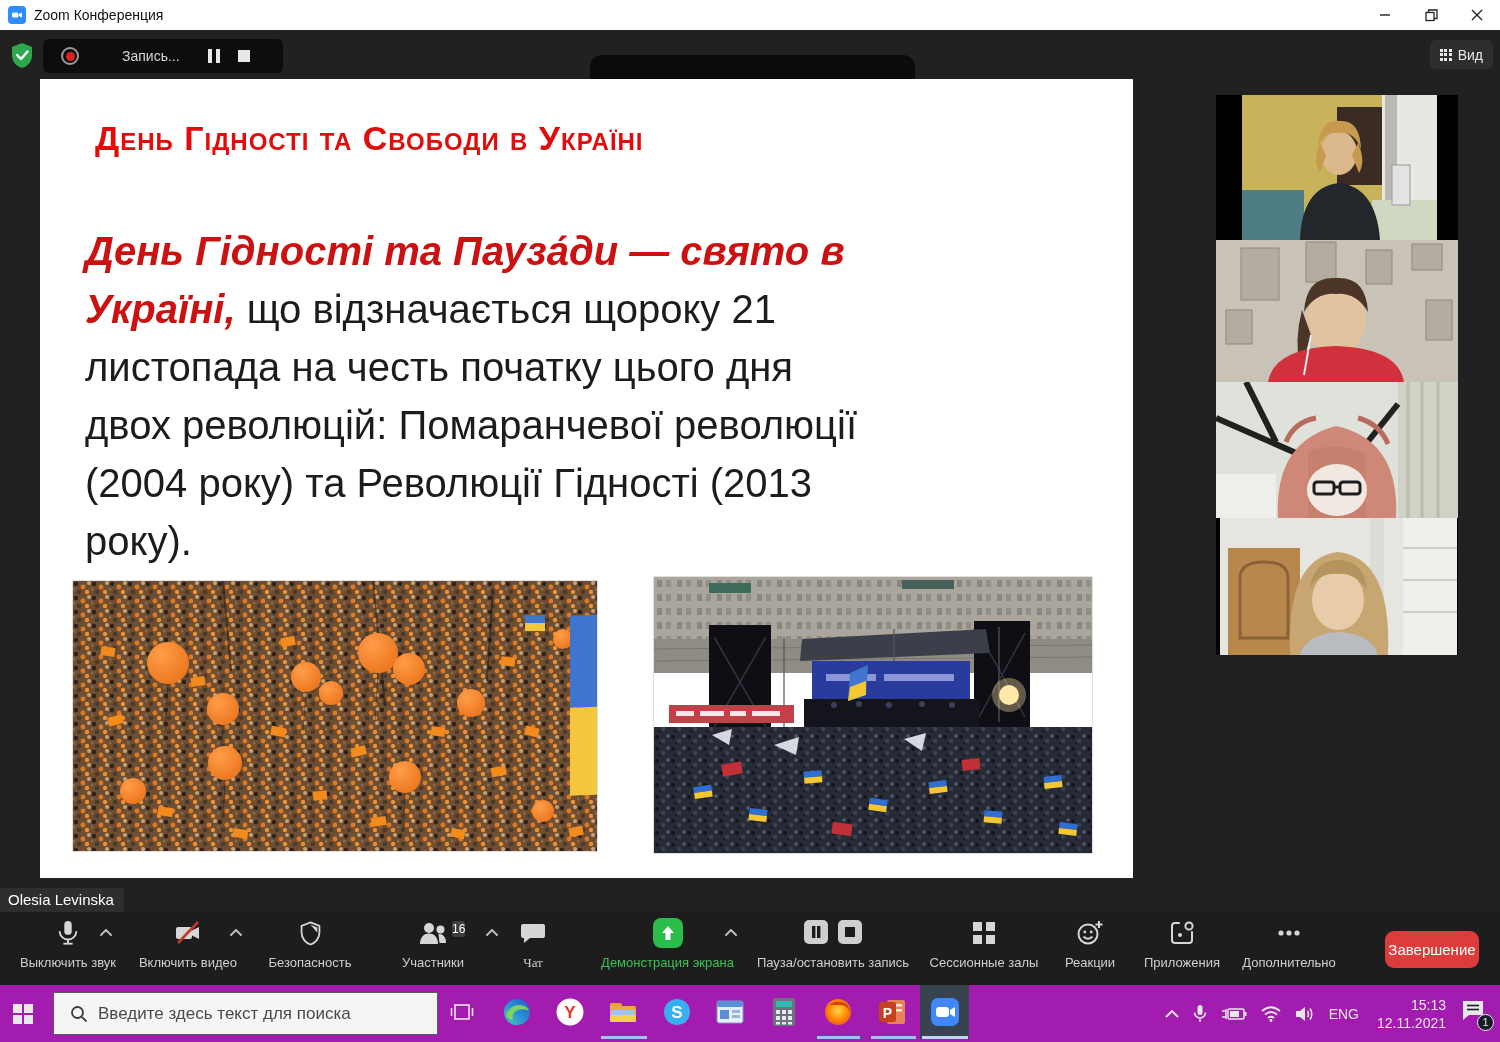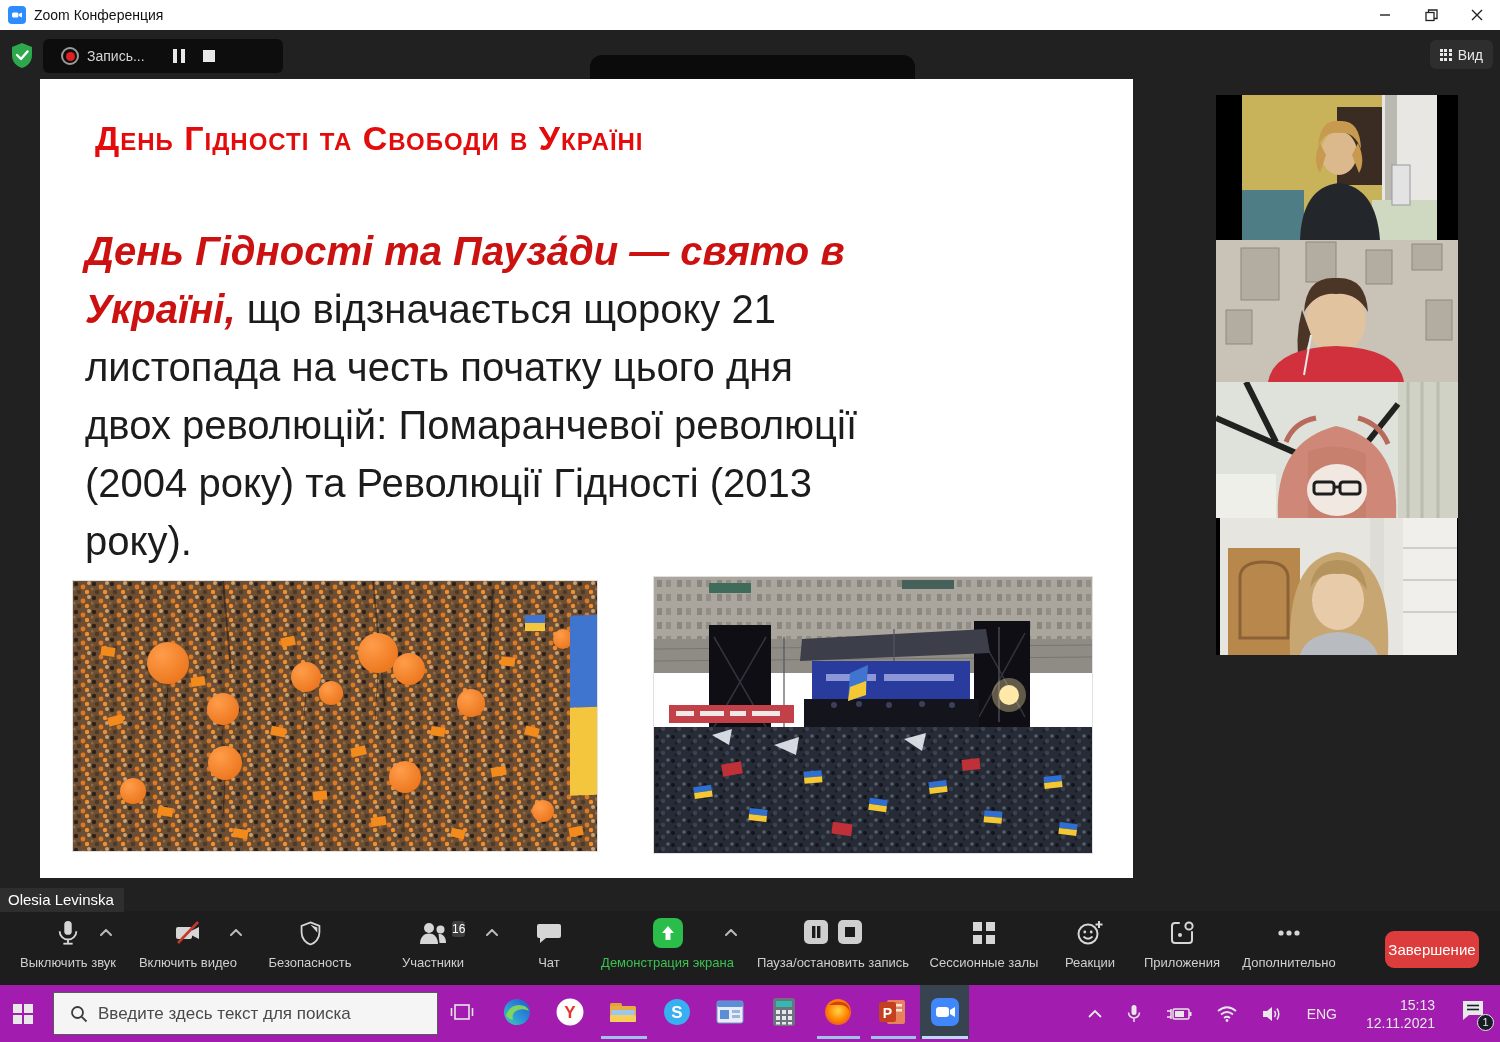--- a/index.html
+++ b/index.html
@@ -12,21 +12,21 @@
   .titlebar-text { margin-left:8px; font-size:14px; color:#111; }
   .win-controls { position:absolute; right:0; top:0; height:30px; display:flex; }
   .win-btn { width:46px; height:30px; display:flex; align-items:center; justify-content:center; }
 
   
   .topstrip { position:absolute; left:0; top:30px; width:1500px; height:49px; background:#212121; }
   .shield-badge { position:absolute; left:10px; top:12px; }
   .rec-widget { position:absolute; left:43px; top:9px; width:240px; height:34px; background:#0d0d0d; border-radius:6px; display:flex; align-items:center; }
   .rec-dot { margin-left:18px; width:18px; height:18px; border-radius:50%; border:2px solid #9a9a9a; display:flex; align-items:center; justify-content:center; }
   .rec-dot i { display:block; width:9px; height:9px; border-radius:50%; background:#e02020; }
-  .rec-label { margin-left:8px; font-size:14px; color:#d6d6d6; }
+  .rec-label { margin-left:43px; font-size:14px; color:#d6d6d6; }
   .rec-pause { margin-left:28px; display:flex; gap:4px; }
   .rec-pause i { display:block; width:4px; height:14px; background:#e8e8e8; }
   .rec-stop { margin-left:18px; width:12px; height:12px; background:#e8e8e8; }
   .float-pill { position:absolute; left:590px; top:25px; width:325px; height:54px; background:#0b0b0b; border-radius:12px; }
   .view-btn { position:absolute; right:7px; top:10px; height:29px; padding:0 10px; background:#2e2e2e; border-radius:6px; display:flex; align-items:center; gap:6px; color:#e8e8e8; font-size:14px; }
   .grid-ico { display:grid; grid-template-columns:repeat(3,3px); grid-template-rows:repeat(3,3px); gap:1.5px; }
   .grid-ico i { background:#e8e8e8; }
 
   
   .slide { position:absolute; left:40px; top:79px; width:1093px; height:799px; background:#ffffff; z-index:2; }
@@ -58,21 +58,21 @@
   .taskbar { position:absolute; left:0; top:985px; width:1500px; height:57px; background:#a21caf; display:flex; align-items:center; }
   .tb-start { width:45px; height:57px; display:flex; align-items:center; justify-content:center; }
   .win-logo { display:grid; grid-template-columns:9px 9px; grid-template-rows:9px 9px; gap:2px; }
   .win-logo i { background:#e8e8e8; }
   .tb-search { position:absolute; left:53px; top:7px; width:385px; height:43px; background:#f5f5f5; border:1px solid #5a5a5a; display:flex; align-items:center; }
   .tb-search input { border:none; outline:none; background:transparent; font-size:17px; color:#333; width:330px; font-family:inherit; }
   .tb-search input::placeholder { color:#4a4a4a; }
   .tb-ico { position:absolute; top:0; width:48px; height:54px; display:flex; align-items:center; justify-content:center; }
   .tb-under { position:absolute; top:51px; height:3px; background:#9fc3e8; }
   .tb-zoom-active { position:absolute; left:920px; top:0; width:49px; height:54px; background:#37434f; }
-  .tray { position:absolute; right:0; top:0; height:57px; display:flex; align-items:center; gap:25px; color:#e8e8e8; padding-right:10px; }
+  .tray { position:absolute; right:0; top:0; height:57px; display:flex; align-items:center; gap:14px; color:#e8e8e8; padding-right:10px; }
   .tray-clock { text-align:right; font-size:14px; line-height:18px; margin-left:4px; }
   .tray-lang { font-size:14px; }
   .notif { position:relative; width:30px; height:30px; }
   .notif-badge { position:absolute; right:-4px; bottom:-2px; width:17px; height:17px; border-radius:50%; border:1.5px solid #e8e8e8; background:#171d25; color:#e8e8e8; font-size:11px; display:flex; align-items:center; justify-content:center; }
 </style>
 </head>
 <body>
 
 <svg width="0" height="0" style="position:absolute">
   <defs>
@@ -479,21 +479,21 @@
             <path d="M21.5,13.8 C25.5,13.8 29,16.5 29,23 L22.5,23" fill="#d6d6d6"></path>
           </svg>
       </span>
       <span>Участники</span>
     </div>
     <span class="badge16">16</span>
     <svg class="caret" style="left:486px;" width="12" height="7">
         <use href="#caretup"></use>
       </svg>
 
-    <div class="cbtn" style="left:518px; width:62px;">
+    <div class="cbtn" style="left:502px; width:62px;font-family:Liberation Serif, serif;">
       <span class="ic">
         <svg width="26" height="26" viewBox="0 0 26 26">
             <path d="M3,4 H23 a2,2 0 0 1 2,2 V16 a2,2 0 0 1 -2,2 H10 L4,23 V18 H3 a2,2 0 0 1 -2,-2 V6 a2,2 0 0 1 2,-2 Z" fill="#d6d6d6"></path>
           </svg>
       </span>
       <span>Чат</span>
     </div>
 
     <div class="cbtn" style="left:600px; width:135px;">
       <span class="ic">

